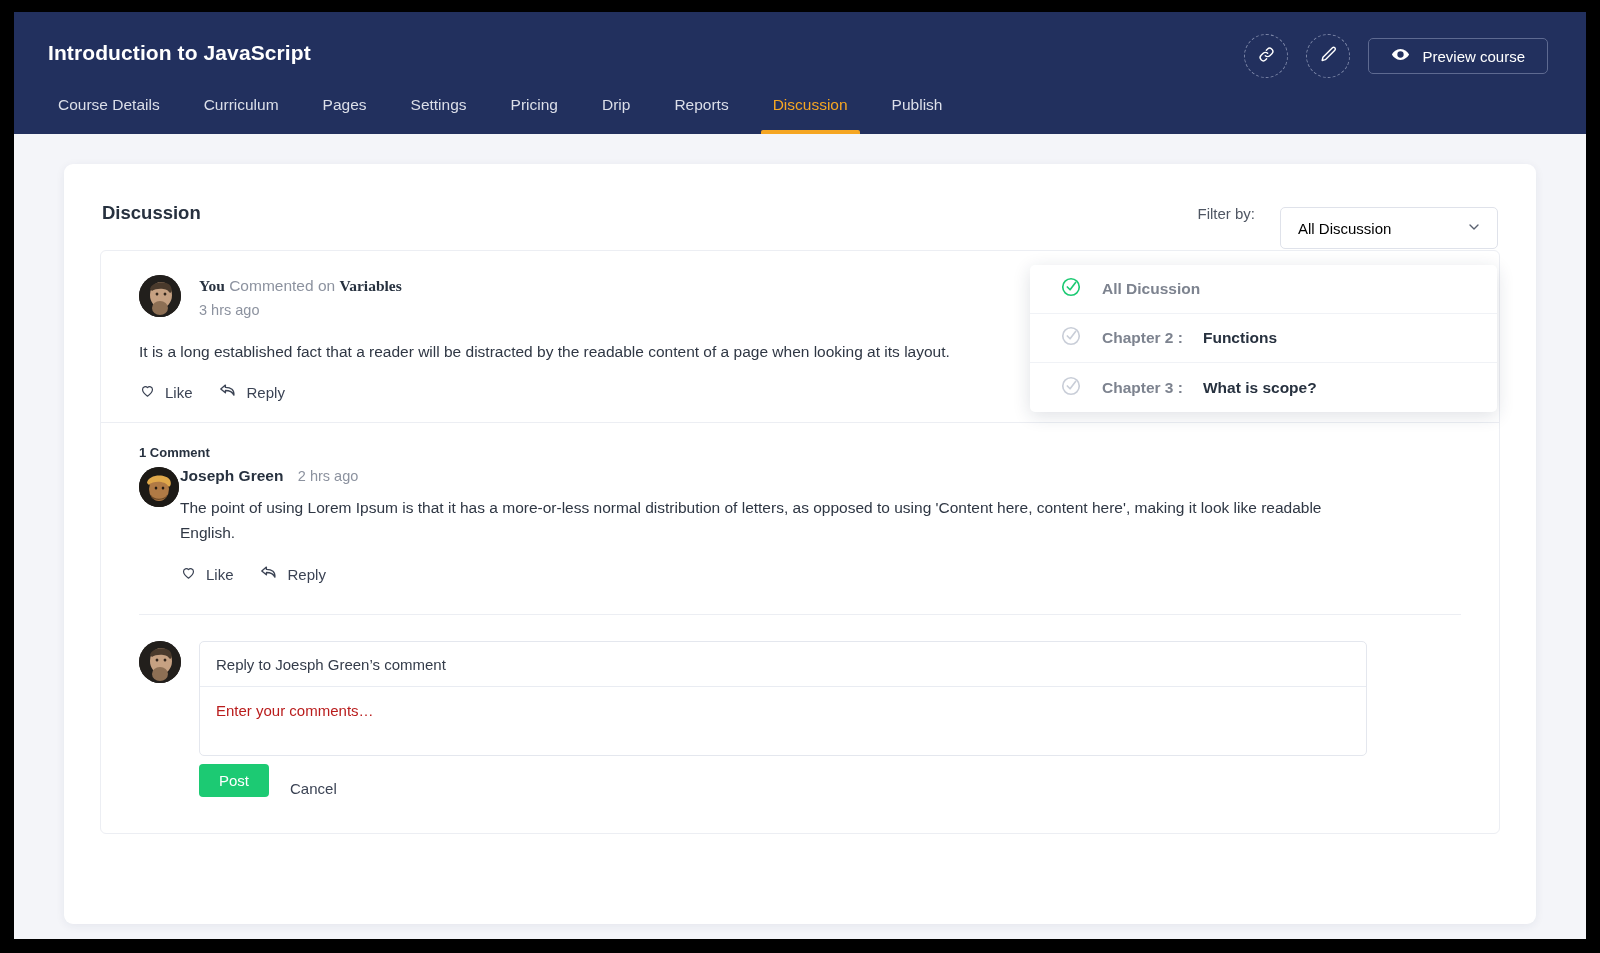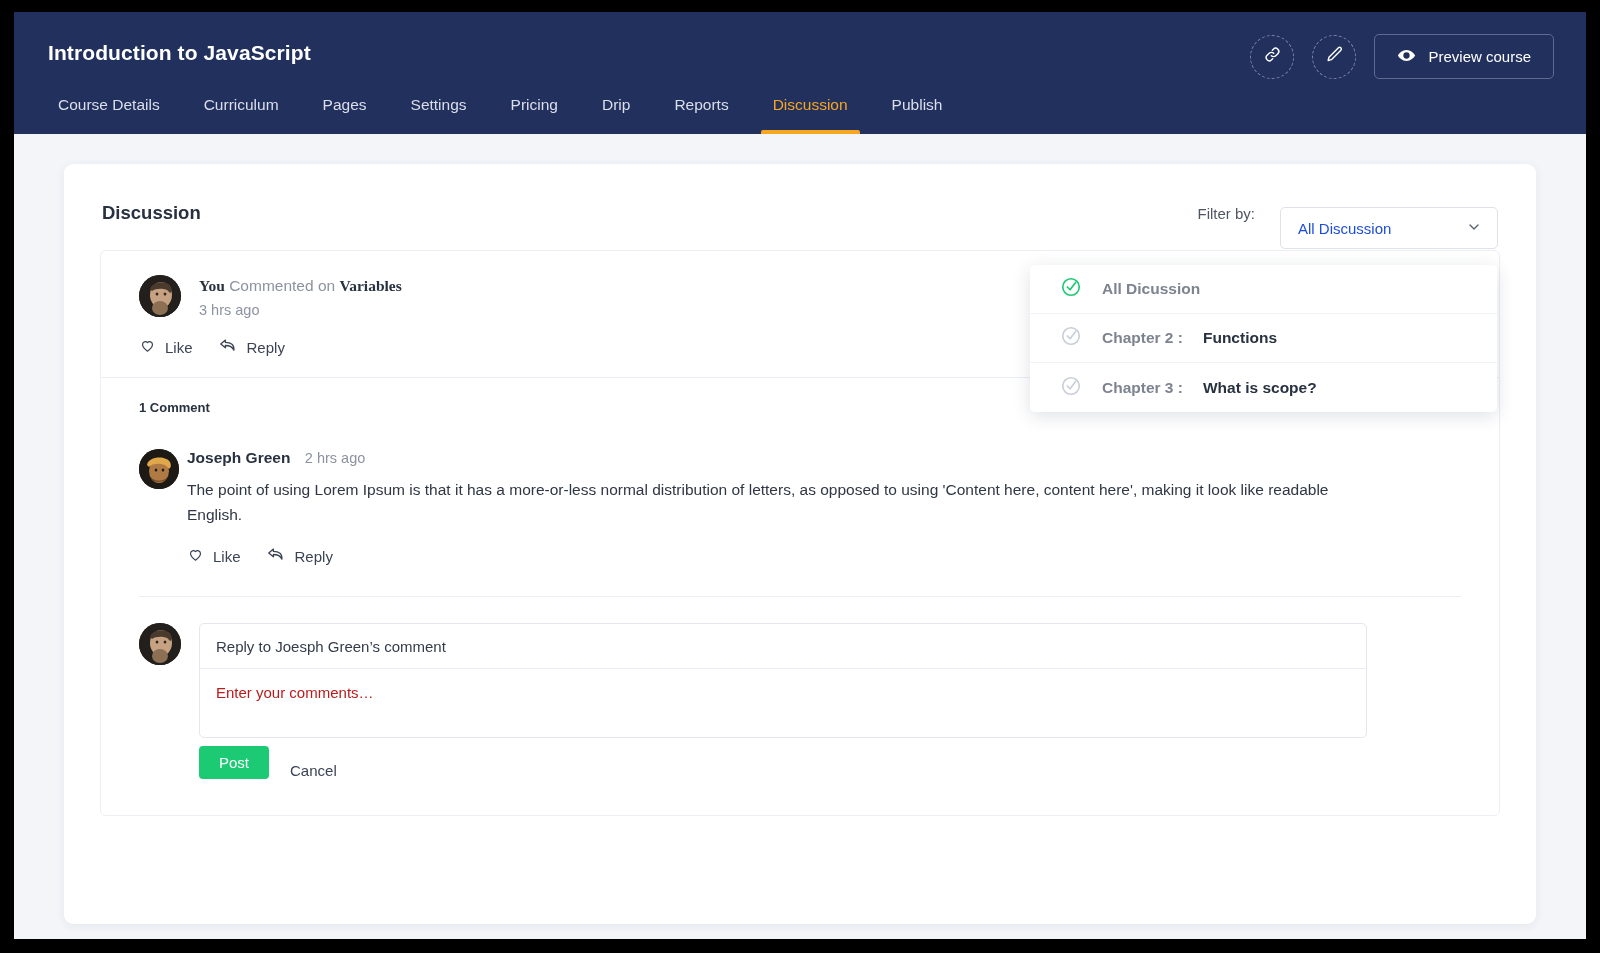--- a/index.html
+++ b/index.html
@@ -22,21 +22,21 @@
     width: 1572px;
     height: 927px;
     background: #f4f5f9;
     overflow: hidden;
   }
 
   
   .header {
     background: #22305e;
     height: 122px;
-    padding: 0 24px 0 32px;
+    padding: 0 30px 0 32px;
     position: relative;
   }
 
   .header-top {
     display: flex;
     align-items: flex-start;
     justify-content: space-between;
     padding-top: 22px;
   }
 
@@ -61,21 +61,21 @@
     border-radius: 50%;
     border: 1.5px dashed #7d87a8;
     display: flex; align-items: center; justify-content: center;
     cursor: pointer;
   }
 
   .preview-btn {
     display: flex;
     align-items: center;
     gap: 12px;
-    height: 45px;
+    height: 36px;
     padding: 0 22px;
     border: 1.5px solid #5d6party;
     border: 1.5px solid #5e6a91;
     border-radius: 5px;
     color: #ffffff;
     font-size: 15px;
     cursor: pointer;
     background: transparent;
   }
 
@@ -144,21 +144,21 @@
     width: 218px;
     height: 42px;
     border: 1px solid #dfe2ea;
     border-radius: 5px;
     background: #fff;
     display: flex;
     align-items: center;
     justify-content: space-between;
     padding: 0 15px 0 17px;
     font-size: 15px;
-    color: #1d4ed8;
+    color: #000000;
     cursor: pointer;
     margin-top: 30px;
   }
 
   
   .post-block {
     border: 1px solid #eceef3;
     border-radius: 6px;
     margin-top: 14px;
     background: #fff;
@@ -197,21 +197,21 @@
   .action {
     display: flex; align-items: center; gap: 9px;
     font-size: 15px; color: #3b4354; cursor: pointer;
   }
 
   .divider { height: 1px; background: #eceef3; }
 
   .comments { padding: 22px 38px 26px 38px; }
   .comments-count { font-size: 13px; font-weight: bold; color: #27313f; }
 
-  .comment { display: flex; gap: 8px; margin-top: 34px; }
+  .comment { display: flex; gap: 1px; margin-top: 7px; }
   .comment-name { font-size: 15.5px; font-weight: bold; color: #27313f; }
   .comment-time { font-size: 14.5px; color: #8c929f; margin-left: 10px; font-weight: normal; }
   .comment-text {
     font-size: 15.5px; color: #2f3744; line-height: 1.62; margin-top: 10px;
     max-width: 1165px;
   }
 
   .reply-divider { height: 1px; background: #eceef3; margin: 4px 38px 0 38px; }
 
   .reply-area { display: flex; gap: 18px; padding: 26px 38px 36px 38px; }
@@ -367,20 +367,21 @@
             <div>
               <div class="meta-line">
                 <b>You</b>
                 <span>Commented on</span>
                 <b>Variables</b>
               </div>
               <div class="meta-time">3 hrs ago</div>
             </div>
           </div>
 
+          <div class="post-text">It is a long established fact that a reader will be distracted by the readable content of a page when looking at its layout.</div>
 
           <div class="actions">
             <div class="action">
               <span>
                 <svg width="17" height="17" viewBox="0 0 24 24" fill="none" stroke="#3b4354" stroke-width="1.7" stroke-linejoin="round">
                   <path d="M12 20s-7-4.6-7-9.3A4 4 0 0 1 12 8a4 4 0 0 1 7 2.7C19 15.4 12 20 12 20z"></path>
                 </svg>
               </span>
               <span>Like</span>
             </div>

